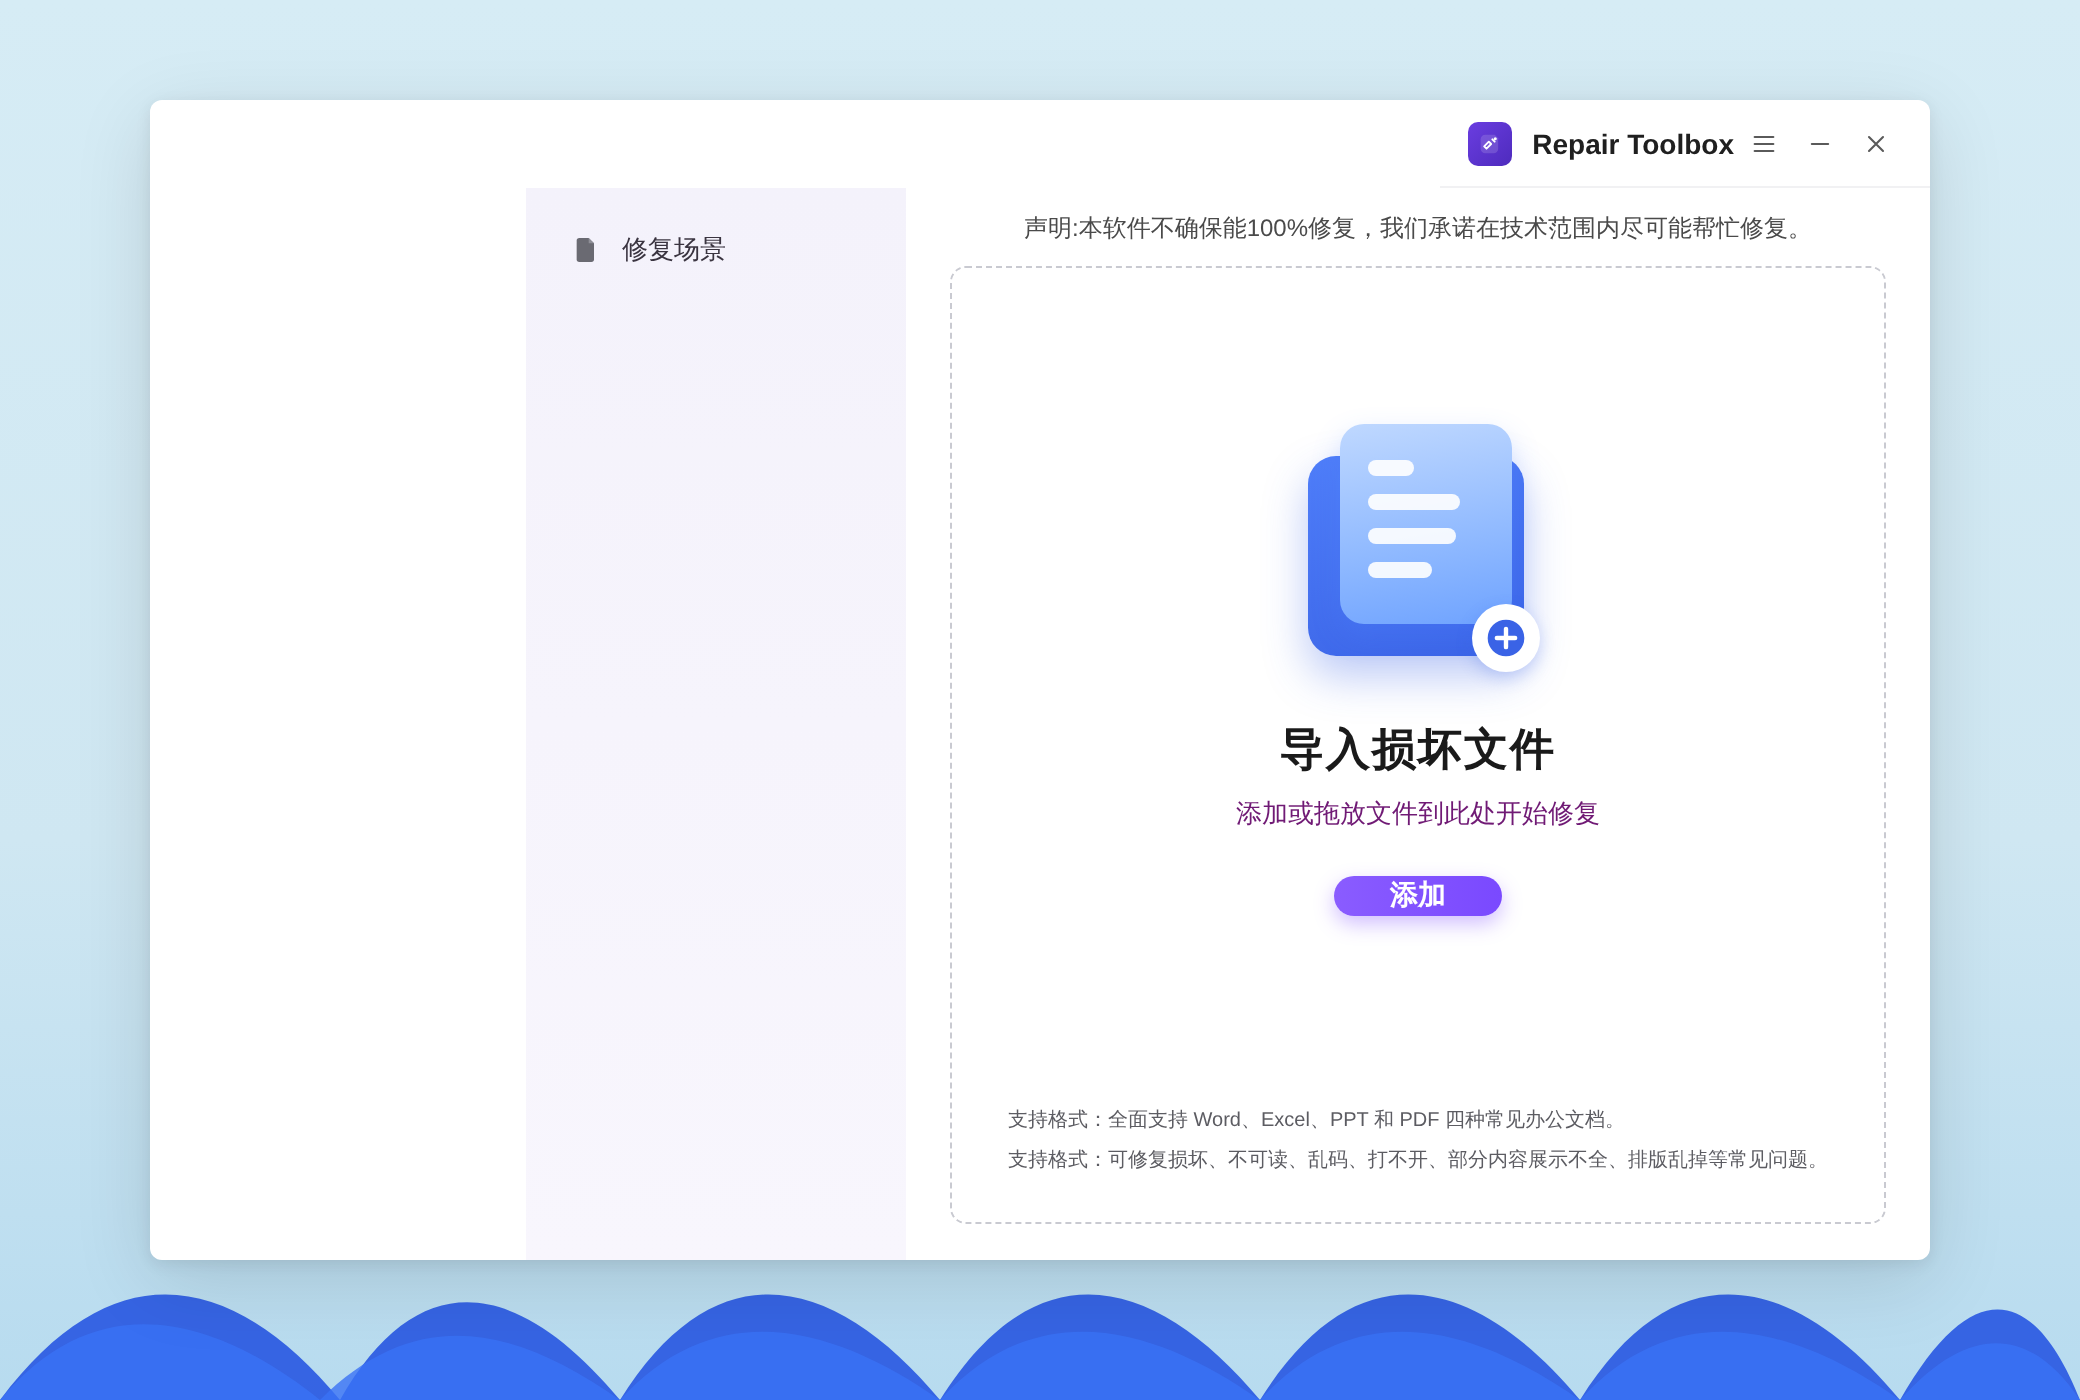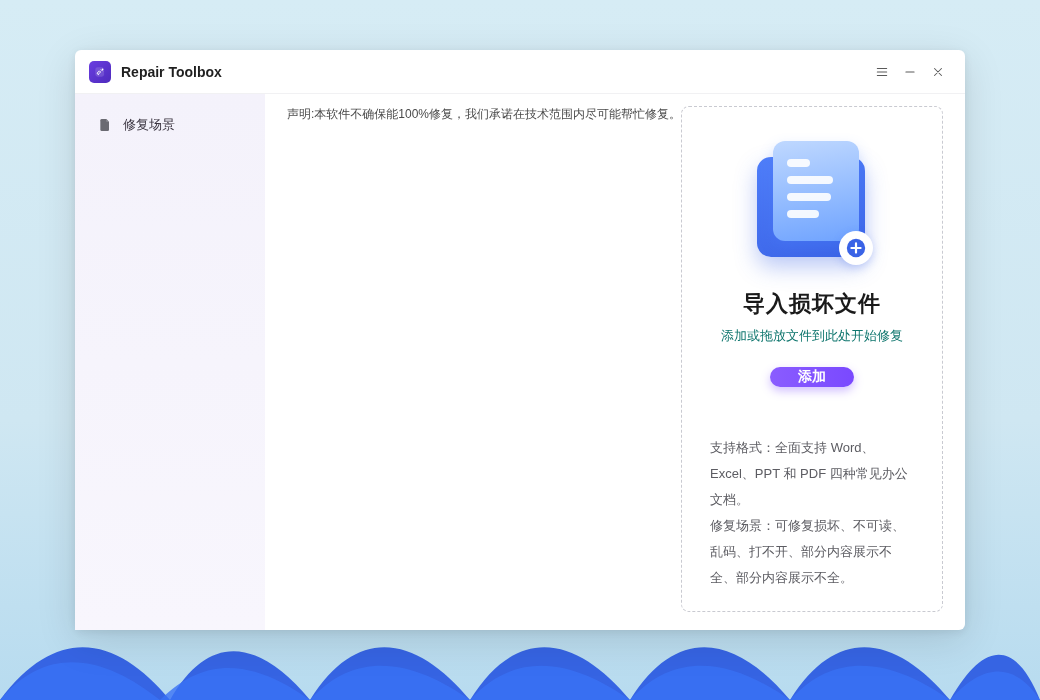--- a/index.html
+++ b/index.html
@@ -16,20 +16,21 @@
 
   .window {
     position: absolute;
     left: 75px; top: 50px;
     width: 890px; height: 580px;
     background: #ffffff;
     border-radius: 6px;
     box-shadow: 0 10px 40px rgba(0,0,0,0.12), 0 2px 8px rgba(0,0,0,0.08);
     display: flex;
     flex-direction: column;
+    align-items: flex-end;
   }
   .titlebar {
     height: 44px;
     display: flex;
     align-items: center;
     padding: 0 14px;
     border-bottom: 1px solid #f1f1f3;
   }
   .app-icon {
     width: 22px; height: 22px;
@@ -77,21 +78,21 @@
   }
   .side-item .s-icon {
     width: 16px; height: 16px; margin-right: 10px;
     display: flex; align-items: center; justify-content: center;
   }
 
   .main {
     flex: 1;
     padding: 12px 22px 18px 22px;
     display: flex;
-    flex-direction: row;
+    flex-direction: column;
   }
   .disclaimer {
     text-align: center;
     font-size: 12px;
     color: #4a4a4a;
     margin-bottom: 10px;
   }
   .drop-area {
     flex: 1;
     border: 1px dashed #c9cad1;
@@ -149,41 +150,41 @@
     box-shadow: 0 3px 8px rgba(60,100,230,0.25);
   }
   .plus-badge svg { width: 22px; height: 22px; }
 
   .import-title {
     font-size: 22px; font-weight: 800; color: #1a1a1a;
     margin-bottom: 8px;
     letter-spacing: 1px;
   }
   .import-sub {
-    font-size: 13px; color: #0f766e;
+    font-size: 13px; color: #701a75;
     margin-bottom: 22px;
   }
   .add-btn {
     min-width: 84px;
     height: 20px;
     padding: 0 26px;
     border: none;
     border-radius: 16px;
     background: linear-gradient(90deg,#8a5cff,#7a49ff);
     color: #fff;
     font-size: 14px;
     font-weight: 600;
     cursor: pointer;
     box-shadow: 0 4px 10px rgba(122,73,255,0.35);
   }
   .info-lines {
     margin-top: 22px;
   }
   .info-line {
-    font-size: 13px;
+    font-size: 10px;
     color: #5c5c62;
     line-height: 2;
   }
 </style>
 </head>
 <body>
 
 <svg class="bg-wave" viewBox="0 0 1040 90" preserveAspectRatio="none">
   <path d="M0,90 C60,10 120,30 170,90 C210,20 260,30 310,90 C360,10 420,30 470,90 C520,10 580,30 630,90 C680,10 740,30 790,90 C840,10 900,30 950,90 C990,20 1020,40 1040,90 Z" fill="#1f4fe0" opacity="0.85"></path>
   <path d="M0,90 C50,30 110,50 160,90 C210,40 260,55 310,90 C360,35 420,55 470,90 C520,35 580,55 630,90 C680,35 740,55 790,90 C840,35 900,55 950,90 C990,45 1020,60 1040,90 Z" fill="#3a72f5" opacity="0.8"></path>
@@ -255,19 +256,19 @@
             </div>
           </div>
 
           <div class="import-title">导入损坏文件</div>
           <div class="import-sub">添加或拖放文件到此处开始修复</div>
           <button class="add-btn">添加</button>
         </div>
 
         <div class="info-lines">
           <div class="info-line">支持格式：全面支持 Word、Excel、PPT 和 PDF 四种常见办公文档。</div>
-          <div class="info-line">修复场景：可修复损坏、不可读、乱码、打不开、部分内容展示不全、部分内容展示不全。</div>
+          <div class="info-line">支持格式：可修复损坏、不可读、乱码、打不开、部分内容展示不全、排版乱掉等常见问题。</div>
         </div>
 
       </div>
     </div>
   </div>
 </div>
 
 </body></html>

